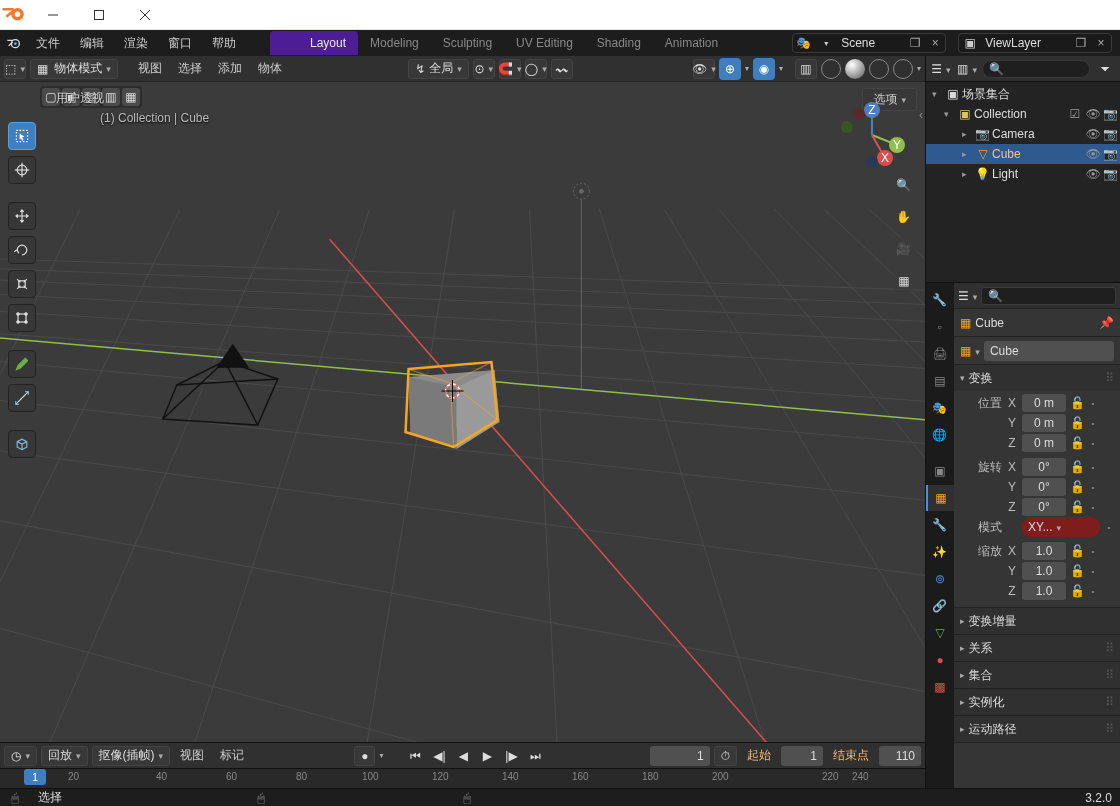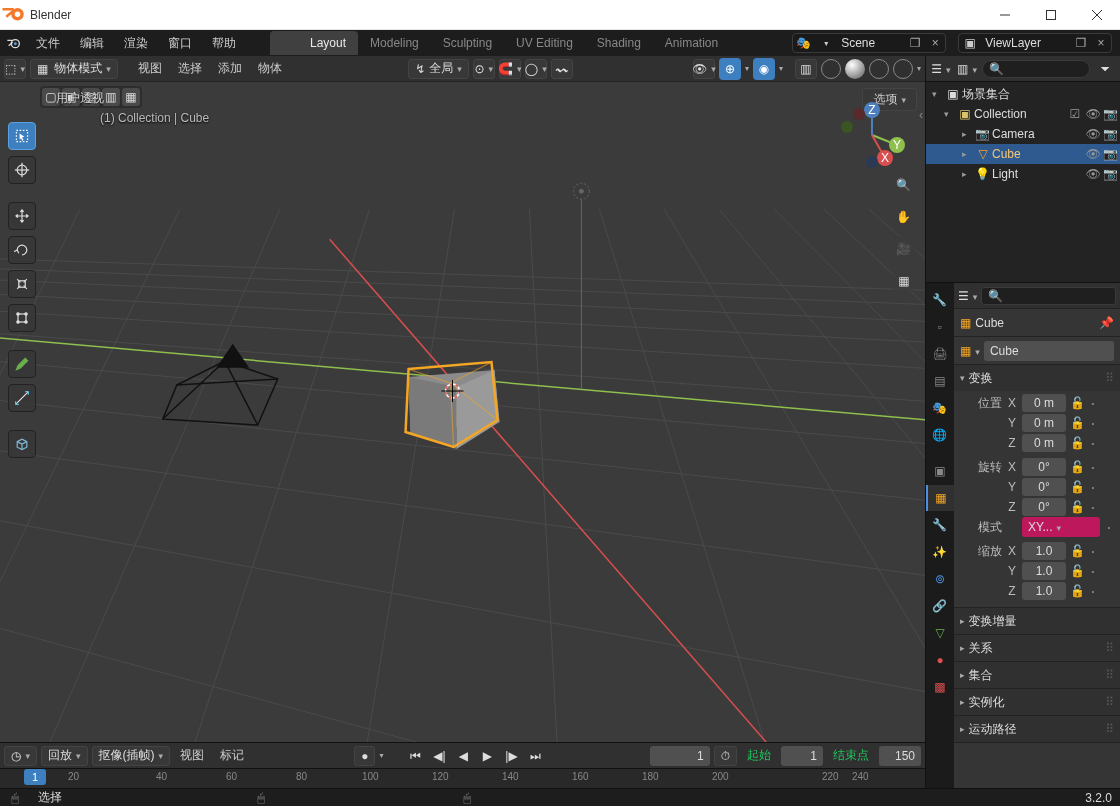--- a/index.html
+++ b/index.html
@@ -13,21 +13,21 @@
   .titlebar .winbtn svg { width:10px; height:10px; stroke:#333; stroke-width:1; fill:none; }
 
   
   .menubar { height:26px; background:#1d1d1d; display:flex; align-items:center; padding:0 4px; gap:4px; }
   .menubar .blender-icon { width:20px; height:20px; display:flex; align-items:center; justify-content:center; }
   .menubar .blender-icon svg { width:16px; height:16px; }
   .menubar .mitem { padding:0 8px; line-height:26px; color:#ccc; }
   .menubar .spacer { flex:1; }
   .menubar .tabset { display:flex; }
   .menubar .tab { padding:0 12px; line-height:24px; color:#888; border-top-left-radius:4px; border-top-right-radius:4px;}
-  .menubar .tab.active { background:#404040; color:#e8e8e8;padding-left:40px; }
+  .menubar .tab.active { background:#4c1d95; color:#e8e8e8;padding-left:40px; }
   .menubar .field { display:flex; align-items:center; background:#1a1a1a; border:1px solid #3a3a3a; border-radius:4px; height:20px; margin:0 4px; }
   .menubar .field .icon { width:22px; text-align:center; color:#ccc; }
   .menubar .field .txt { padding:0 30px 0 4px; }
   .menubar .field .fbtn { width:20px; text-align:center; color:#aaa; }
 
   
   .main { display:flex; height:732px; background:#303030; }
   .left { width:926px; display:flex; flex-direction:column; border-right:1px solid #111;}
   .right { width:194px; display:flex; flex-direction:column; }
 
@@ -63,21 +63,21 @@
   .selbar { position:absolute; left:40px; top:-2px; display:flex; gap:2px; background:rgba(40,40,40,.7); padding:2px; border-radius:4px;}
   .selbar .s { width:18px; height:18px; background:#4a4a4a; border-radius:3px; display:flex; align-items:center; justify-content:center; }
 
   
   .tlhdr { height:26px; background:#303030; display:flex; align-items:center; padding:0 4px; gap:4px; border-top:1px solid #111;}
   .tlhdr .btn { height:20px; background:#383838; border-radius:3px; display:flex; align-items:center; padding:0 6px; color:#ddd; border:1px solid #444;}
   .tlhdr .plain { padding:0 6px; color:#ccc; }
   .tlhdr .grow { flex:1; }
   .tlhdr .playbtn { width:20px; height:20px; display:flex; align-items:center; justify-content:center; color:#ddd; }
   .tlhdr .numfield { width:60px; height:20px; background:#505050; border-radius:3px; display:flex; align-items:center; justify-content:flex-end; padding:0 6px;}
-  .tlhdr .label { padding:0 6px; color:#22c55e;text-align:center;}
+  .tlhdr .label { padding:0 6px; color:#fdba74;text-align:center;}
   .timeline { height:20px; background:#292929; position:relative; border-top:1px solid #111;}
   .timeline .tick { position:absolute; top:2px; color:#888; font-size:10px;}
   .timeline .cursor { position:absolute; left:24px; top:0; width:22px; height:16px; background:#3d7fbf; border-radius:3px; color:#fff; text-align:center; line-height:16px; font-size:11px;}
 
   
   .outhdr { height:26px; background:#303030; display:flex; align-items:center; padding:0 4px; gap:4px; border-bottom:1px solid #111;}
   .outhdr .icon { width:22px; text-align:center; }
   .outhdr .search { flex:1; height:18px; background:#1f1f1f; border:1px solid #3a3a3a; border-radius:10px; display:flex; align-items:center; padding:0 6px; color:#888;}
   .outliner { flex:0 0 200px; background:#232323; overflow:hidden; padding-top:2px;}
   .outliner .row { display:flex; align-items:center; height:20px; padding-left:6px; }
@@ -101,21 +101,21 @@
   .datablock { height:28px; display:flex; align-items:center; padding:0 6px; gap:4px; border-bottom:1px solid #222;}
   .datablock .dfield { flex:1; height:20px; background:#505050; border-radius:3px; display:flex; align-items:center; padding:0 6px;}
   .panel { border-bottom:1px solid #222; }
   .panel .phdr { height:26px; display:flex; align-items:center; padding:0 6px; gap:4px; background:#303030;}
   .panel .phdr .parrow { font-size:9px; color:#aaa;}
   .panel .pbody { padding:2px 6px 6px 6px; }
   .panel .prow { display:flex; align-items:center; height:20px; gap:4px; }
   .panel .plabel { width:42px; text-align:right; color:#bbb;}
   .panel .axis { width:12px; text-align:center; color:#bbb;}
   .panel .pval { width:44px; height:18px; background:#505050; border-radius:3px; text-align:center; line-height:18px;}
-  .panel .pmode { flex:1; height:20px; background:#be185d; border-radius:3px; padding:0 6px; line-height:20px;}
+  .panel .pmode { flex:1; height:20px; background:#7f1d1d; border-radius:9px; padding:0 6px; line-height:20px;}
   .panel .lock { width:14px; color:#888; text-align:center;}
   .panel .dot { width:10px; color:#888; text-align:center; font-size:8px;}
 
   
   .statusbar { height:18px; background:#1d1d1d; display:flex; align-items:center; padding:0 8px; gap:16px; border-top:1px solid #111; color:#ccc; font-size:11px;}
   .statusbar .grow { flex:1; }
   .sbicon { display:inline-block; width:14px; text-align:center; color:#aaa; }
 
   svg .gridline { stroke:#4a4a4a; stroke-width:1; }
 </style>
@@ -124,21 +124,20 @@
 
 <div class="titlebar">
   <div class="logo">
     <svg viewBox="0 0 24 24">
         <circle cx="14" cy="13" r="5" fill="#f5792a"></circle>
         <circle cx="14" cy="13" r="2.2" fill="#fff"></circle>
         <path d="M2 9 L11 9" stroke="#f5792a" stroke-width="2"></path>
         <path d="M5 15 L11 10" stroke="#f5792a" stroke-width="2"></path>
       </svg>
   </div>
-  <div class="title">Blender</div>
   <div class="winbtn">
       <svg viewBox="0 0 10 10">
         <path d="M0 5 L10 5"></path>
       </svg>
     </div>
   <div class="winbtn">
       <svg viewBox="0 0 10 10">
         <rect x="0.5" y="0.5" width="9" height="9"></rect>
       </svg>
     </div>
@@ -415,21 +414,21 @@
       <div class="playbtn">◀</div>
       <div class="playbtn">▶</div>
       <div class="playbtn">|▶</div>
       <div class="playbtn">⏭</div>
       <div class="grow"></div>
       <div class="numfield">1</div>
       <div class="btn icononly">⏱</div>
       <div class="label">起始</div>
       <div class="numfield" style="width:42px">1</div>
       <div class="label">结束点</div>
-      <div class="numfield" style="width:42px">150</div>
+      <div class="numfield" style="width:42px">110</div>
     </div>
 
     <div class="timeline">
       <div class="cursor">1</div>
       <div class="tick" style="left:68px">20</div>
       <div class="tick" style="left:156px">40</div>
       <div class="tick" style="left:226px">60</div>
       <div class="tick" style="left:296px">80</div>
       <div class="tick" style="left:362px">100</div>
       <div class="tick" style="left:432px">120</div>

